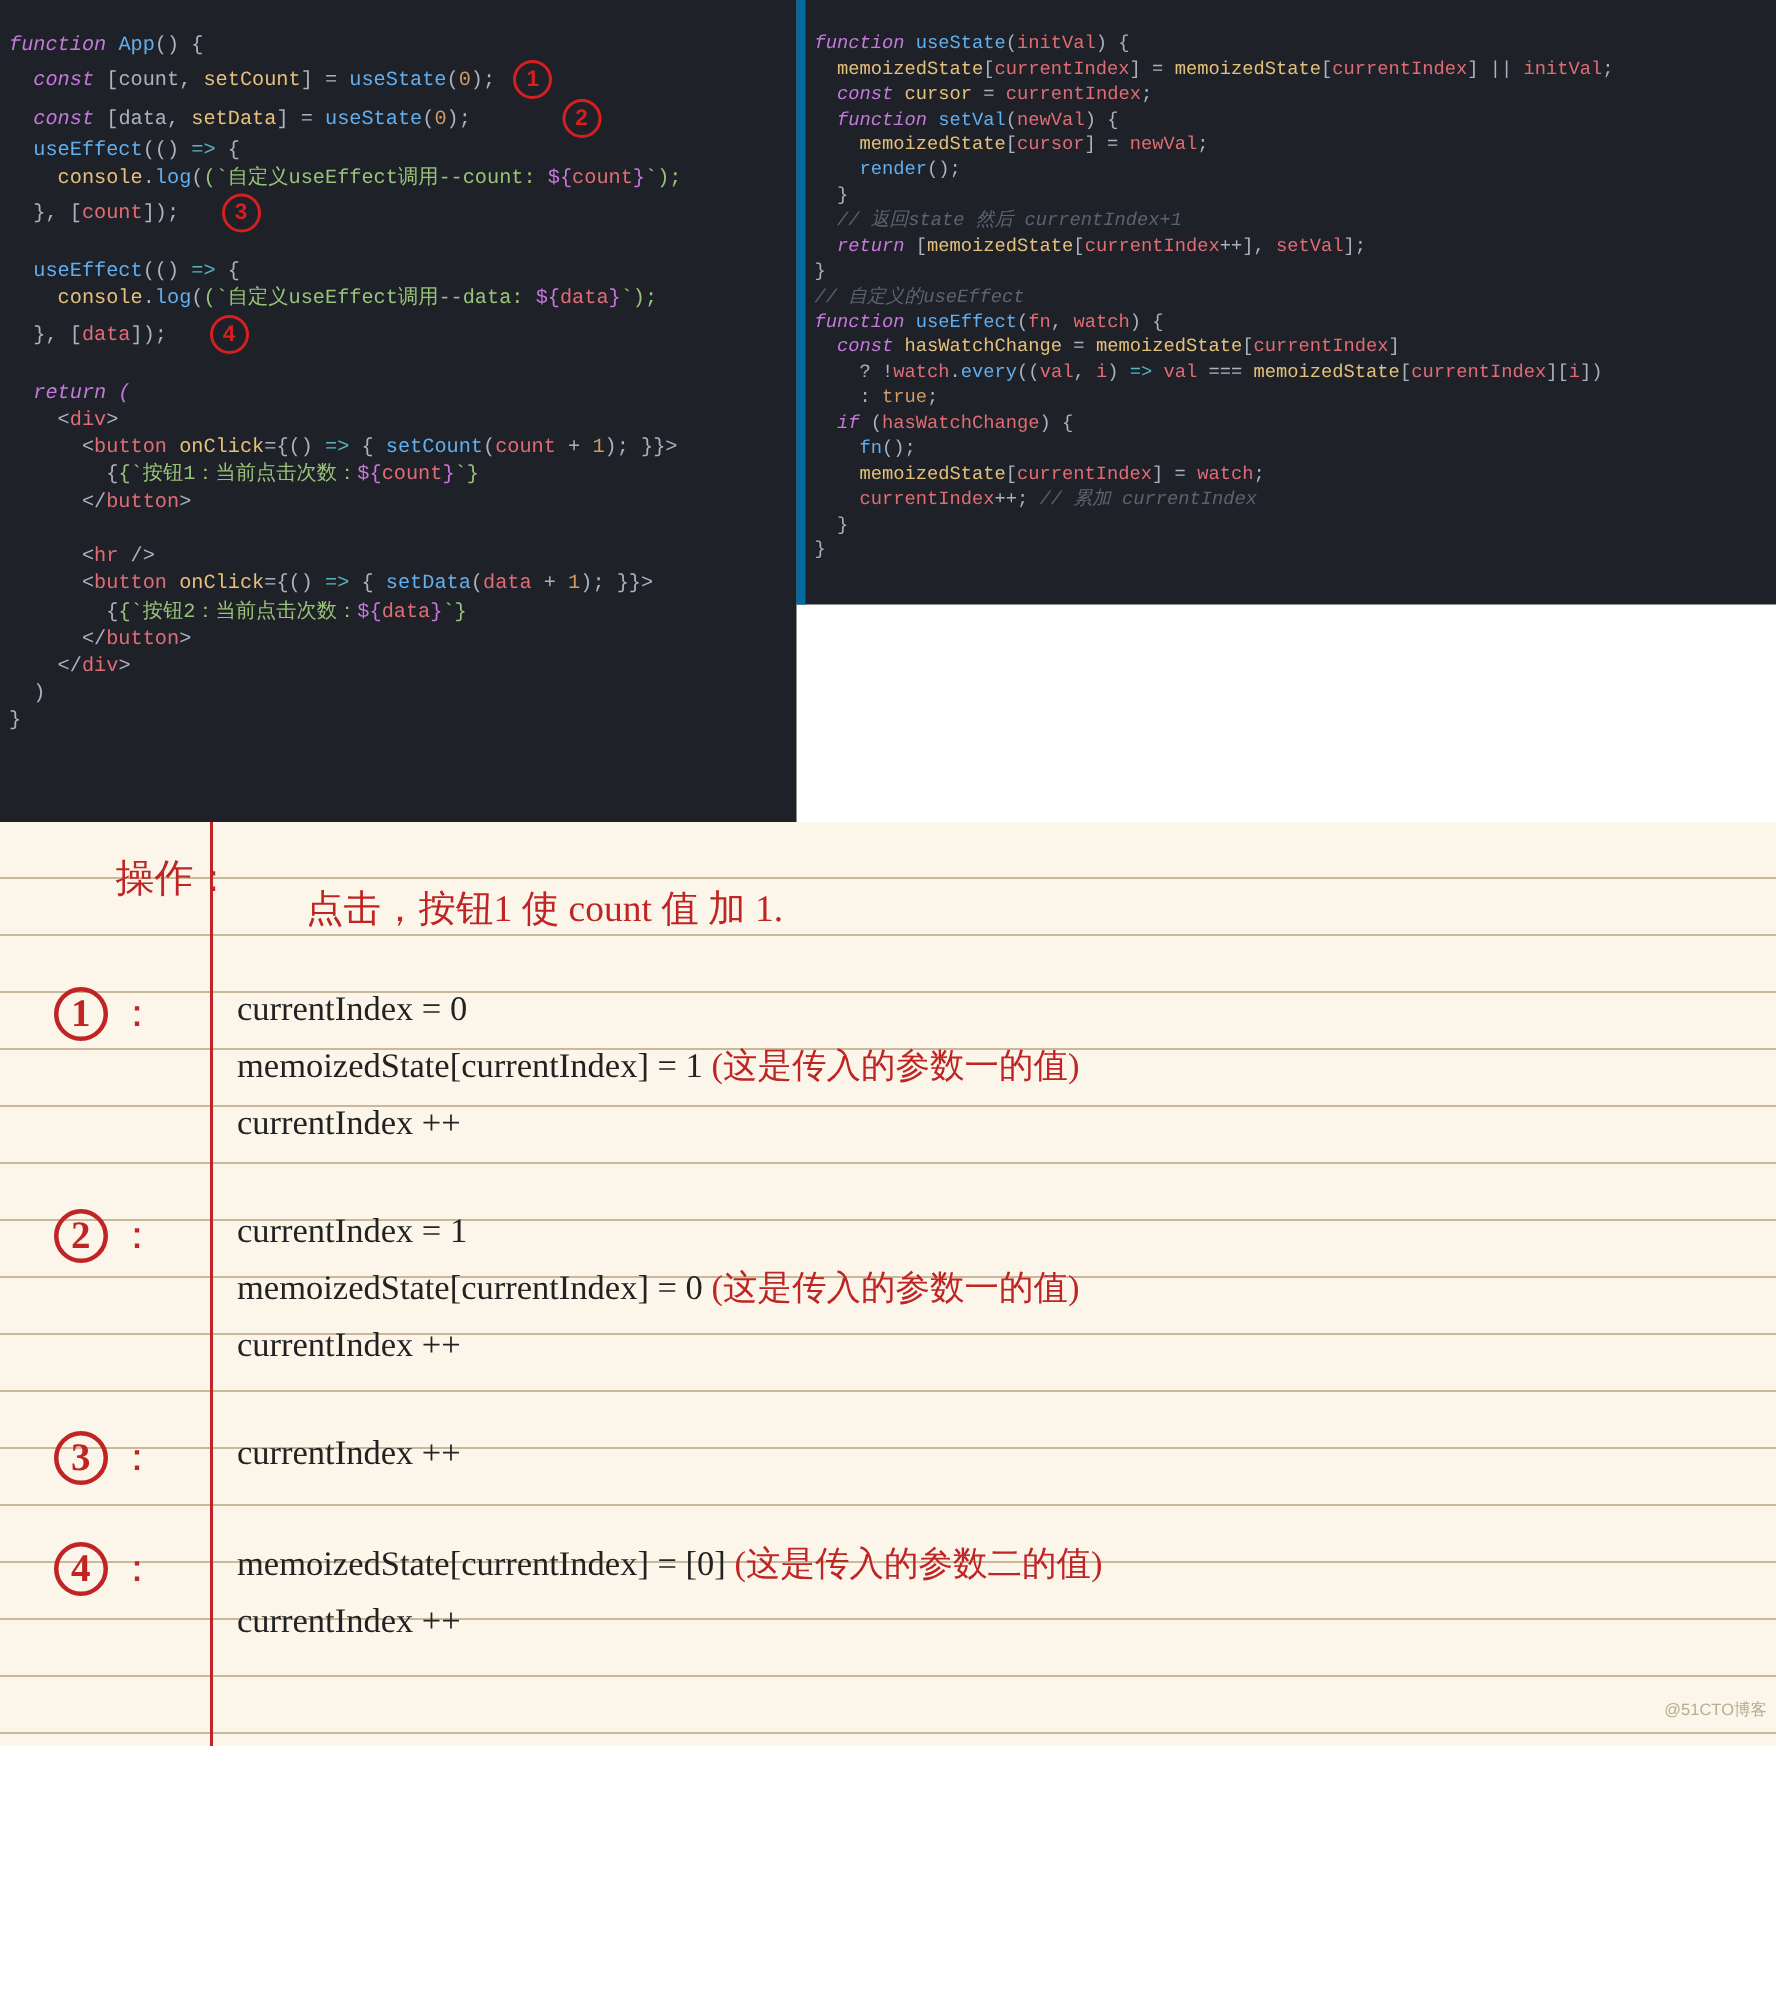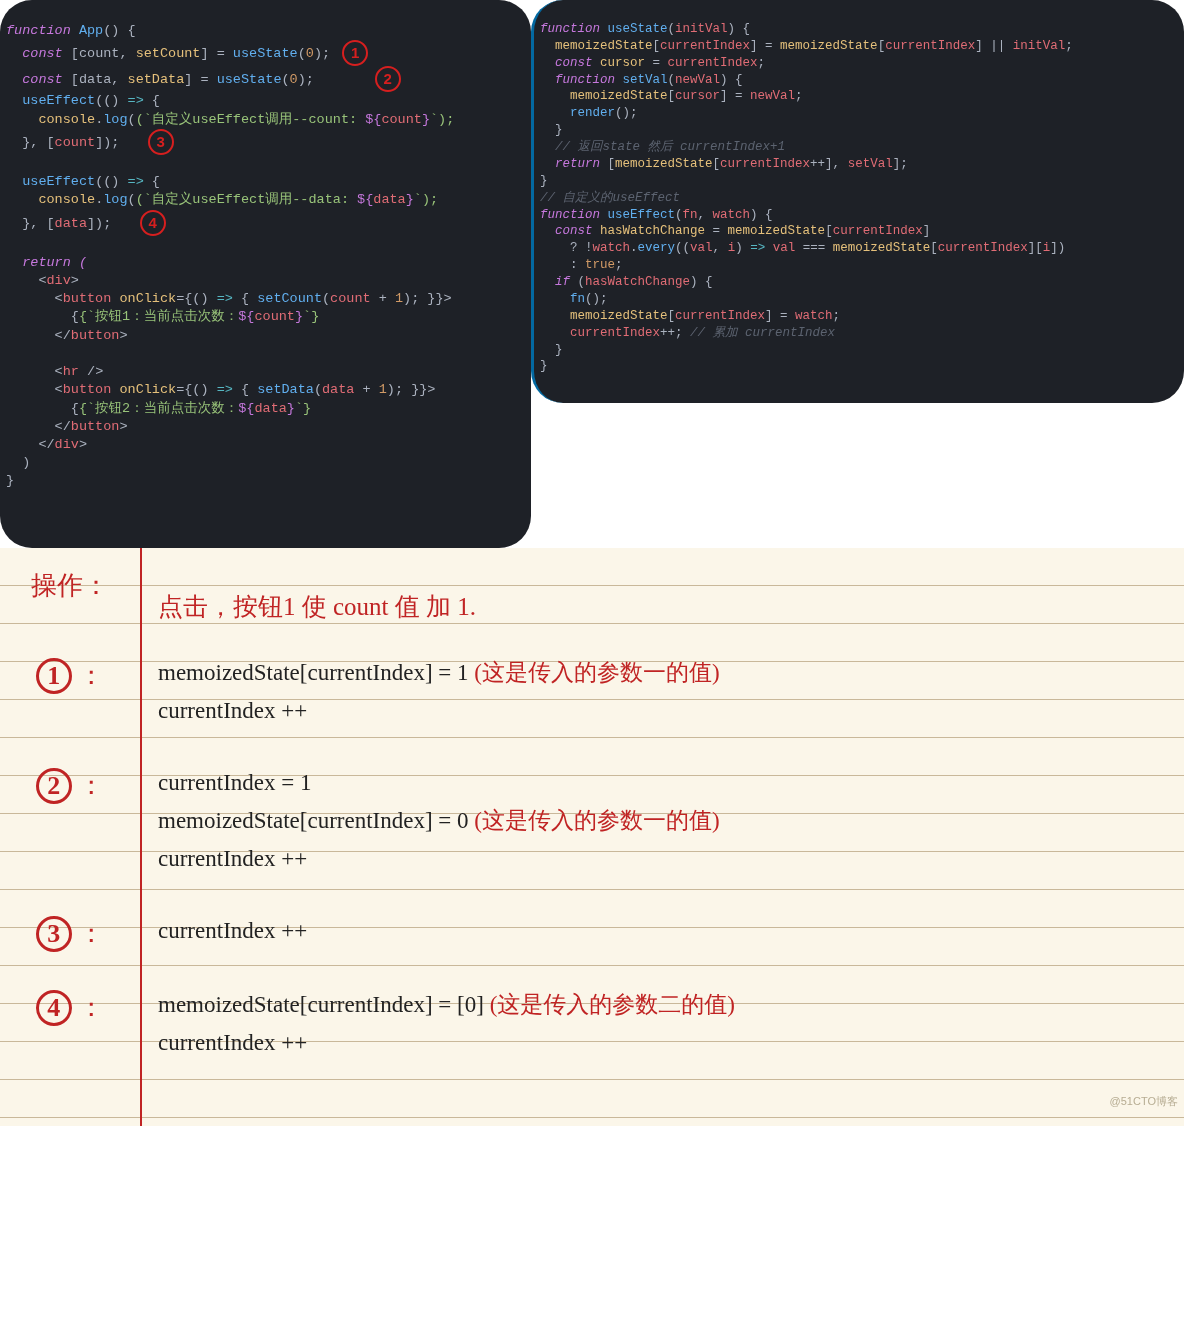--- a/index.html
+++ b/index.html
@@ -15,29 +15,28 @@
   }
   .code-block {
     background: #1e2127;
     color: #abb2bf;
     font-size: 13.5px;
     line-height: 1.35;
     padding: 4px 10px 4px 6px;
     white-space: pre;
     font-family: "Consolas","Monaco","Courier New",monospace;
     position: relative;
-    border-radius: 32px;
   }
   .code-left {
     width: 515px;
     min-height: 540px;
   }
   .code-right {
     flex: 1;
-    border-left: 3px solid #0369a1;
+    border-left: 6px solid #0369a1;
     font-size: 12.5px;
     min-height: 395px;
   }
   .right-wrap { display:flex; flex-direction:column; }
   .right-blank { flex:1; background:#fff; }
 
   
   .kw { color:#c678dd; font-style:italic; }
   .fn { color:#61afef; }
   .var { color:#e06c75; }
@@ -109,21 +108,21 @@
   }
   .note-body {
     flex:1;
     padding-left:18px;
     color:#222;
     font-size:23px;
     line-height:38px;
   }
   .red { color:#c02424; }
   .op-row { margin-bottom: 28px; }
-  .op-row .note-label { font-size:26px; font-family:"KaiTi","STKaiti",serif; color:#c02424; }
+  .op-row .note-label { font-size:26px; font-family:"KaiTi","STKaiti",serif; color:#c02424;padding-left:46px; }
   .op-row .note-body { color:#c02424; font-size:25px; font-family:"KaiTi","STKaiti",serif;margin-top:24px; }
 
   .watermark {
     position:absolute;
     right:6px; bottom:17px;
     font-size:11px;
     color:#b7ad93;
     font-family:sans-serif;
   }
 </style>
@@ -192,20 +191,21 @@
 
   <div class="note-row op-row">
     <div class="note-label">操作：</div>
     <div class="note-body">点击，按钮1 使 count 值 加 1.</div>
   </div>
 
   <div id="steps-container">
       <div class="note-row">
         <div class="note-label"><span class="circ2">1</span> ：</div>
         <div class="note-body">
+          <div><span>currentIndex = 0</span></div>
           <div><span>memoizedState[currentIndex] = 1 </span><span class="red">(这是传入的参数一的值)</span></div>
           <div><span>currentIndex ++</span></div>
         </div>
       </div>
       <div class="note-row">
         <div class="note-label"><span class="circ2">2</span> ：</div>
         <div class="note-body">
           <div><span>currentIndex = 1</span></div>
           <div><span>memoizedState[currentIndex] = 0 </span><span class="red">(这是传入的参数一的值)</span></div>
           <div><span>currentIndex ++</span></div>

